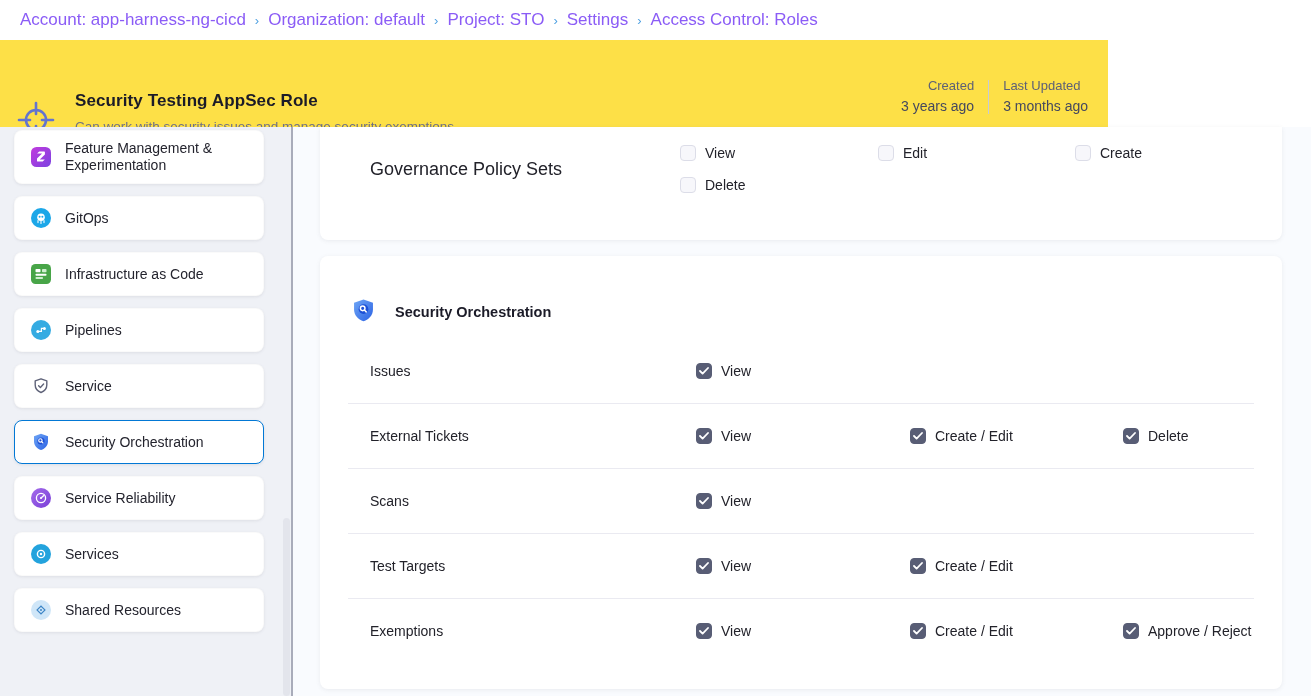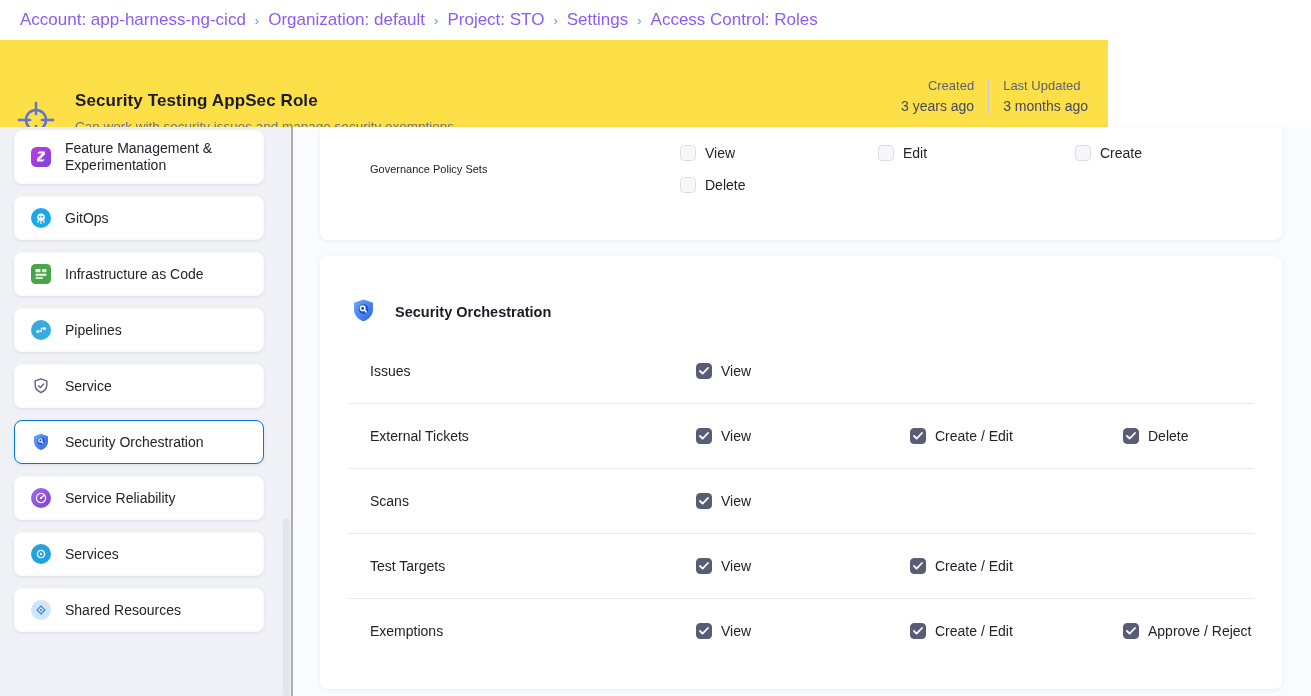--- a/index.html
+++ b/index.html
@@ -37,21 +37,21 @@
   .nav-card.tall { height:54px; }
   .nav-card.selected { border:1px solid #0278D5; }
   .nicon { width:20px; height:20px; flex:0 0 20px; display:flex; align-items:center; justify-content:center; }
   .nlabel { margin-left:14px; font-size:14px; color:#24242E; line-height:17px; }
   
   .card { position:absolute; background:#FFFFFF; box-shadow:0 1px 4px rgba(96,97,112,0.10); }
   .card1 { left:320px; top:0px; width:962px; height:113px; border-radius:0 0 8px 8px; }
   .card2 { left:320px; top:129px; width:962px; height:433px; border-radius:8px; }
   .gov-grid { display:grid; grid-template-columns:298px 198px 197px auto; grid-template-rows:32px 32px;
     margin:0 28px; padding:10px 0 0 22px; align-items:center; }
-  .gov-label { grid-row:1 / span 2; font-size:11px; color:#22222A; align-self:center; }
+  .gov-label { grid-row:1 / span 2; font-size:18px; color:#22222A; align-self:center; }
   .sec-head { display:flex; align-items:center; padding:30px 0 0 30px; height:82px; }
   .sec-title { margin-left:18px; font-size:14.5px; font-weight:700; color:#1B1B28; }
   .perm-row { display:grid; grid-template-columns:298px 198px 197px auto; align-items:center;
     height:65px; margin:0 28px; padding-left:22px;gap:16px; }
   .perm-row + .perm-row { border-top:1px solid #EAEAF1; }
   .row-label { font-size:14px; color:#22222A; }
   
   .perm { display:flex; align-items:center; cursor:pointer;margin-left:12px; }
   .cb { width:16px; height:16px; border-radius:4px; background:#F7F7FB; border:1px solid #DCDDE8;
     margin-right:9px; display:flex; align-items:center; justify-content:center; flex:0 0 16px; }

